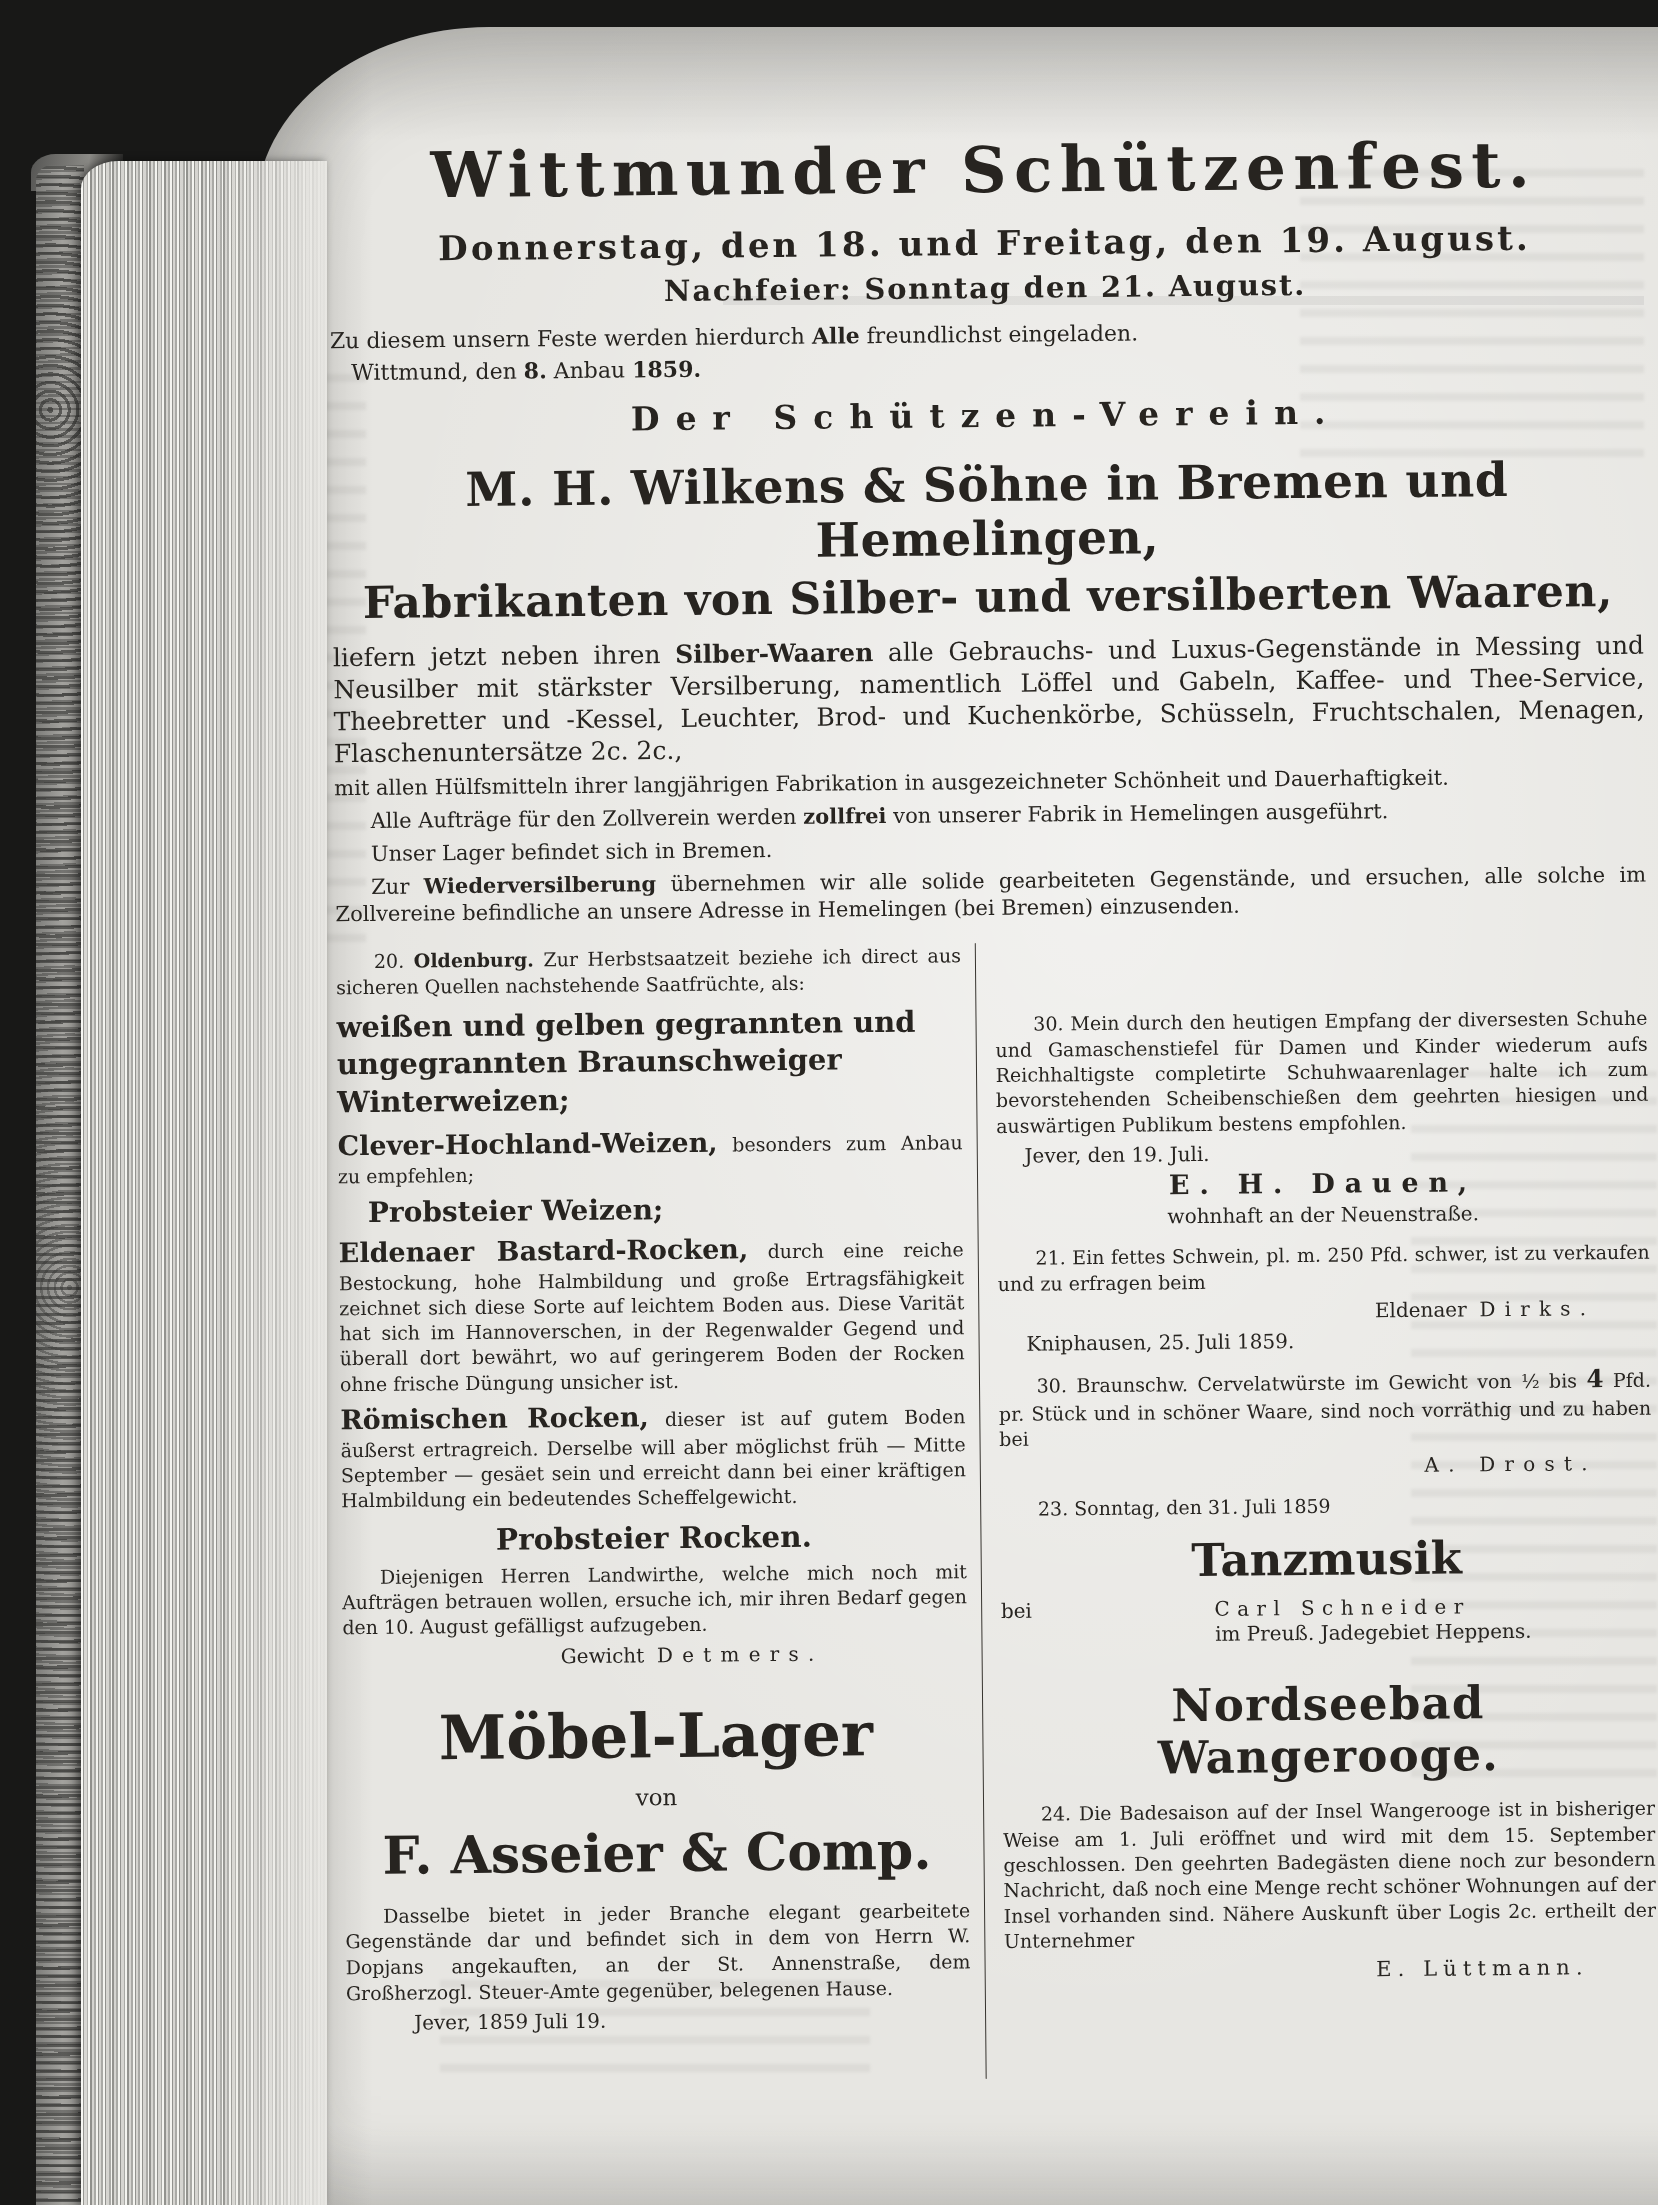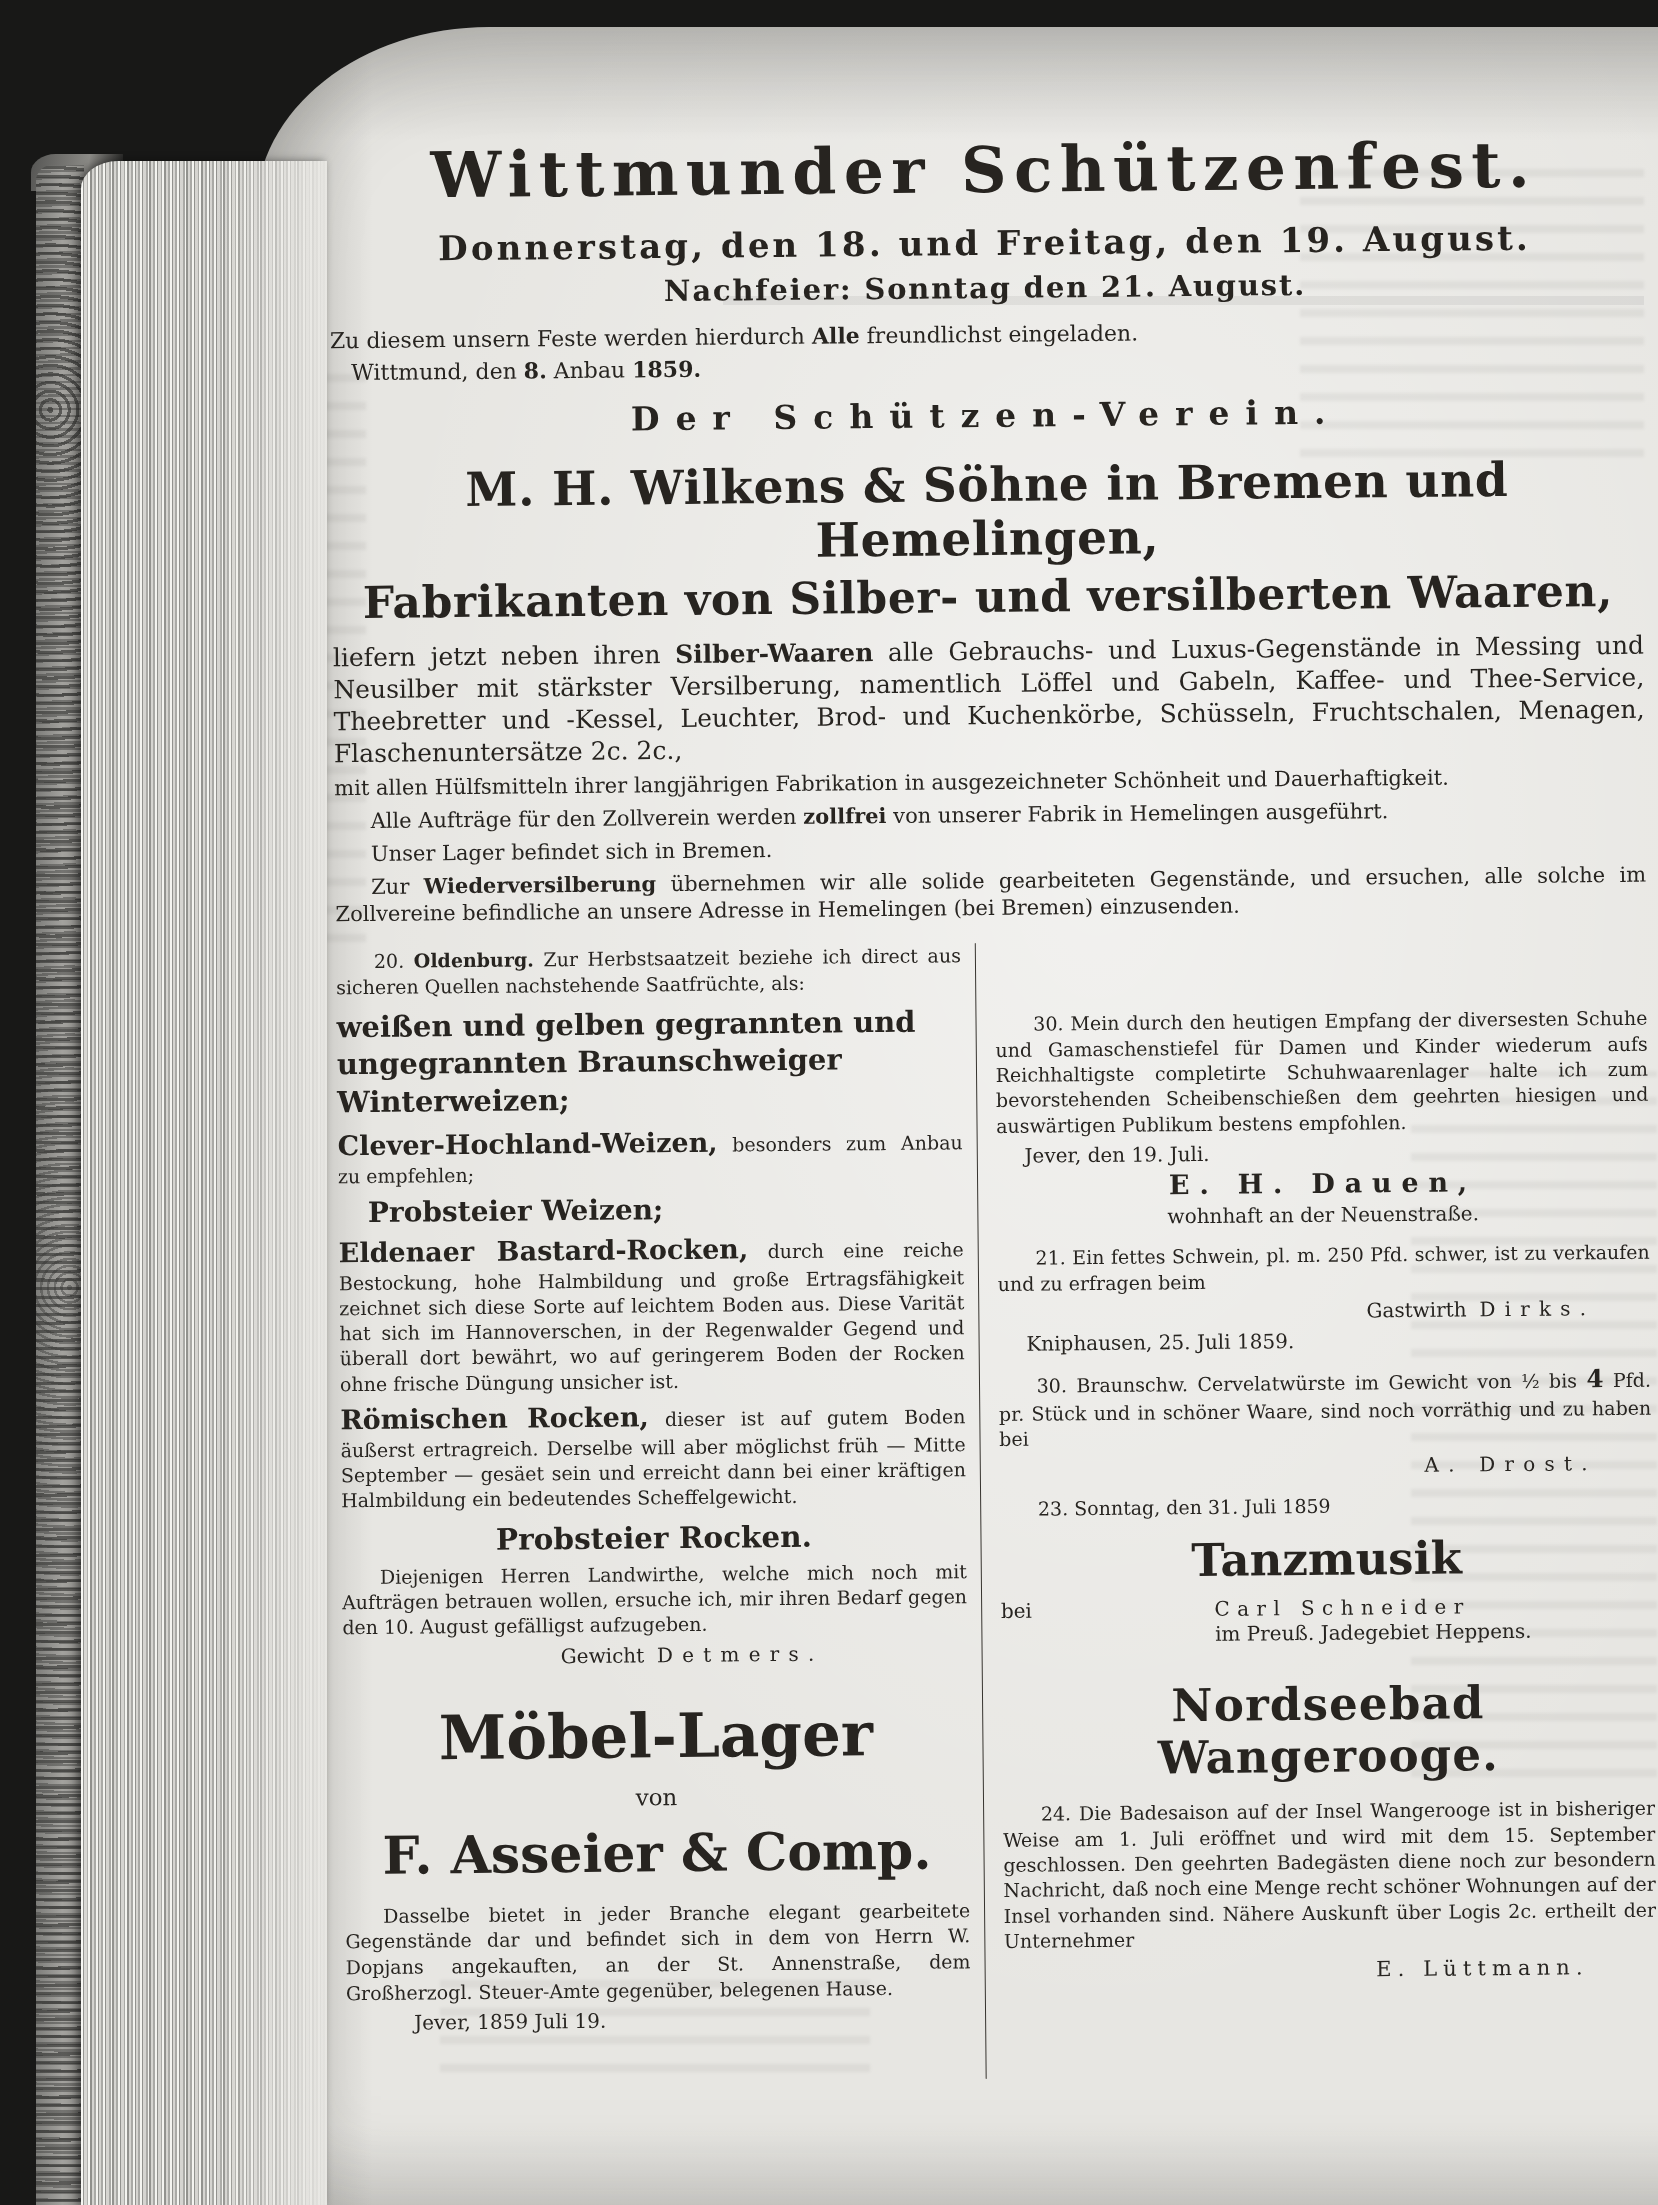--- a/index.html
+++ b/index.html
@@ -163,21 +163,21 @@
 
       <div class="divider"></div>
 
       <div class="col-right">
         <p class="cp cp-indent mt-first"><span>30.</span> <span>Mein durch den heutigen Empfang der diversesten Schuhe und Gamaschenstiefel für Damen und Kinder wiederum aufs Reichhaltigste completirte Schuhwaarenlager halte ich zum bevorstehenden Scheibenschießen dem geehrten hiesigen und auswärtigen Publikum bestens empfohlen.</span></p>
         <div class="date-left">Jever, den 19. Juli.</div>
         <div class="dauen-name">E. H. Dauen,</div>
         <div class="dauen-addr">wohnhaft an der Neuenstraße.</div>
 
         <p class="cp cp-indent"><span>21.</span> <span>Ein fettes Schwein, pl. m. 250 Pfd. schwer, ist zu verkaufen und zu erfragen beim</span></p>
-        <div class="sig-right"><span>Gastwirth</span>&nbsp;&nbsp;<span class="sig-name">Dirks.</span></div>
+        <div class="sig-right"><span>Eldenaer</span>&nbsp;&nbsp;<span class="sig-name">Dirks.</span></div>
         <div class="date-left" style="margin-bottom:13.5px;">Kniphausen, 25. Juli 1859.</div>
 
         <p class="cp cp-indent"><span>30.</span> <span>Braunschw. Cervelatwürste im Gewicht von ½ bis </span><b class="big-num">4</b><span> Pfd. pr. Stück und in schöner Waare, sind noch vorräthig und zu haben bei</span></p>
         <div class="sig-right"><span class="sig-name">A. Drost.</span></div>
 
         <p class="cp cp-indent" style="margin-top:16px;"><span>23.</span> <span>Sonntag, den 31. Juli 1859</span></p>
 
         <div>
           <div class="tanz-title">Tanzmusik</div>
           <div class="bei-row">

